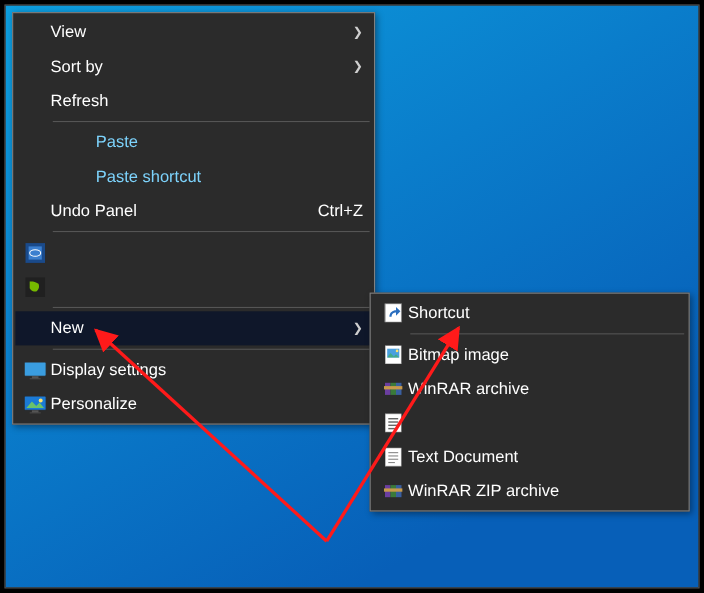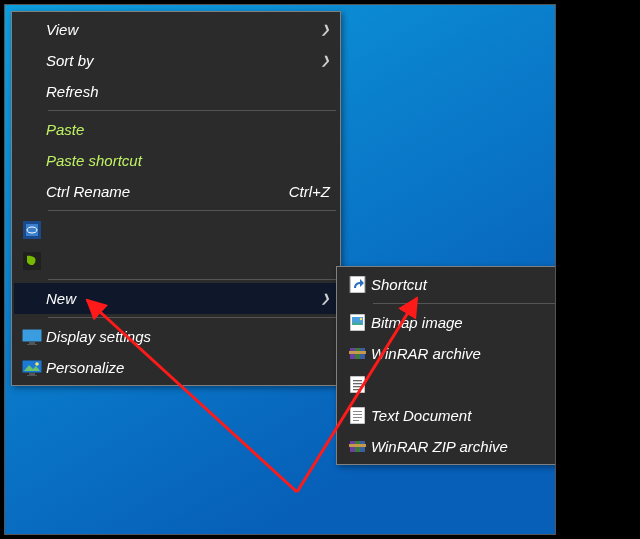--- a/index.html
+++ b/index.html
@@ -7,28 +7,27 @@
     padding: 0;
     width: 640px;
     height: 539px;
     font-family: "Segoe UI", Arial, sans-serif;
     font-size: 15px;
     overflow: hidden;
     background: #000;
   }
   .desktop {
     position: relative;
-    width: 552px;
+    width: 632px;
     height: 531px;
     margin: 4px;
     background: linear-gradient(150deg, #0d9ede 0%, #0a7dcb 40%, #075fb8 80%);
     border: 1px solid #555;
     box-sizing: border-box;
     overflow: hidden;
-    font-style: italic;
   }
   .menu {
     position: absolute;
     background: #2b2b2b;
     border: 1px solid #808080;
     box-shadow: 2px 2px 6px rgba(0,0,0,0.4);
     color: #fff;
     padding: 2px 2px;
   }
   .menu-main {
@@ -55,21 +54,22 @@
     justify-content: center;
     align-items: center;
     flex-shrink: 0;
   }
   .item .label {
     flex: 1;
     color: #ffffff;
   }
   .item.disabled .label,
   .item.disabled .shortcut {
-    color: #bef264;
+    color: #7dd3fc;
+    margin-left: 41px;
   }
   .item.highlight {
     background: #0f172a;
   }
   .item.highlight-sub {
     background: #4d4d4d;
   }
   .shortcut {
     color: #ffffff;
     margin-left: 12px;
@@ -126,21 +126,21 @@
       <span class="label">Paste</span>
     </div>
 
     <div class="item disabled">
       <span class="iconslot"></span>
       <span class="label">Paste shortcut</span>
     </div>
 
     <div class="item">
       <span class="iconslot"></span>
-      <span class="label">Ctrl Rename</span>
+      <span class="label">Undo Panel</span>
       <span class="shortcut">Ctrl+Z</span>
     </div>
 
     <div class="sep"></div>
 
     <div class="item">
       <span class="iconslot">
         <svg width="18" height="18" viewBox="0 0 18 18">
             <rect x="0" y="0" width="18" height="18" fill="#1a4a8a"></rect>
             <rect x="3" y="3" width="12" height="12" fill="#3b7fcf"></rect>

